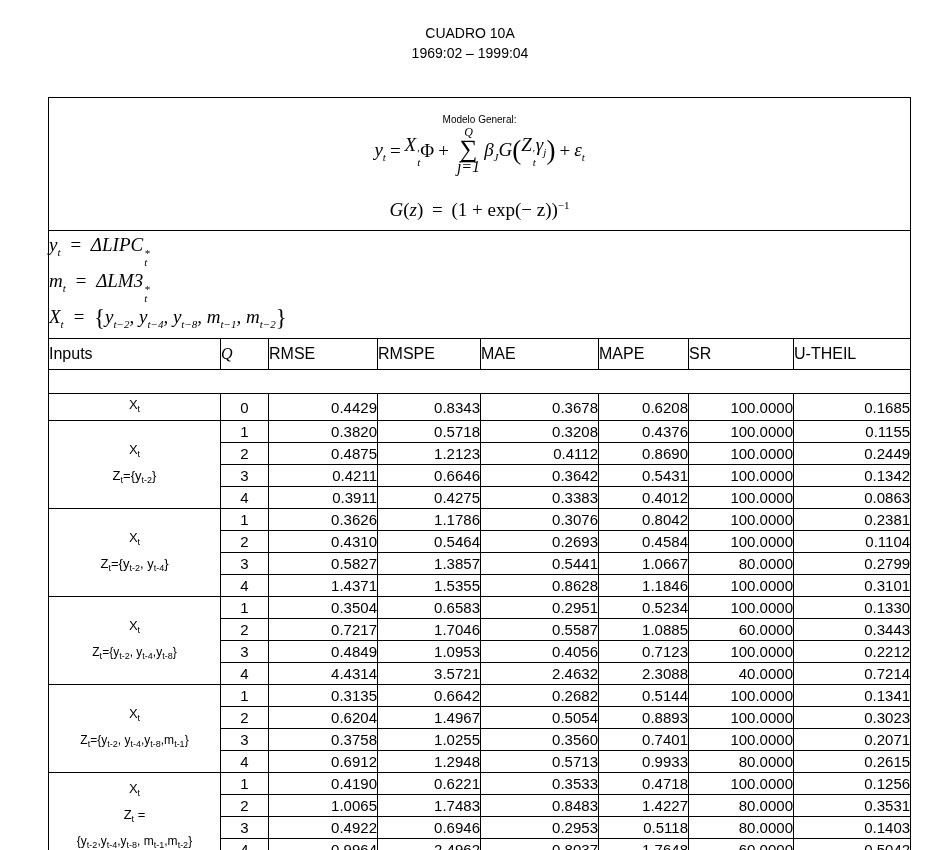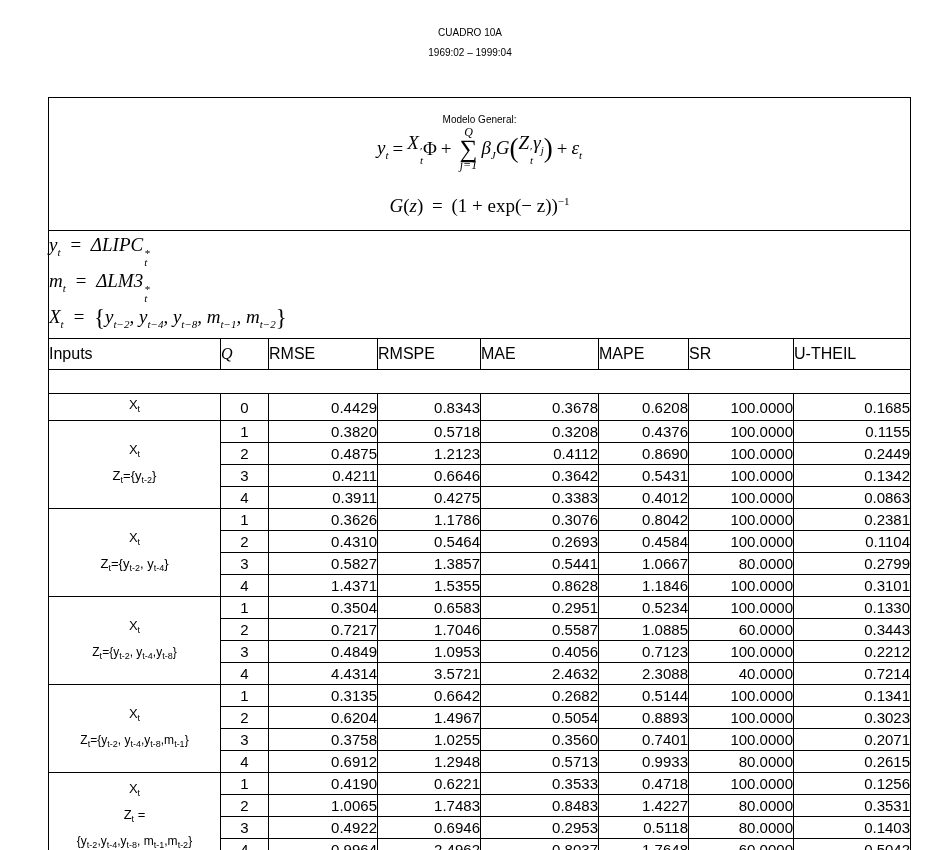--- a/index.html
+++ b/index.html
@@ -2,41 +2,41 @@
 <html><head>
 <meta charset="utf-8">
 <style>
   html,body { margin:0; padding:0; background:#fff; }
   .page {
     position:relative; width:940px; height:850px; background:#ffffff;
     font-family:"Liberation Sans", sans-serif; color:#000;
     overflow:hidden;
   }
   .title-block { position:absolute; top:23px; left:0; width:100%; text-align:center;
-    font-size:10px; line-height:20px; }
+    font-size:14px; line-height:20px; }
   table.main { position:absolute; left:48px; top:97px; width:862px;
     border-collapse:collapse; table-layout:fixed; }
   table.main td { padding:0; }
 
   
   .model-cell { border:1px solid #000; height:132px; vertical-align:top; text-align:center; }
   .model-heading { font-size:10px; margin-top:16px; }
   .eq { font-family:"Liberation Serif", serif; font-style:italic; font-size:19px; }
   .eq .up { font-style:normal; }
   .eq1-row { display:flex; justify-content:center; align-items:center; margin-top:1px; }
   .eq2-row { margin-top:24px; }
   .sub { font-size:11px; vertical-align:-5px; }
   .sup { font-size:11px; vertical-align:7px; font-style:normal; }
   .ss { display:inline-flex; flex-direction:column; line-height:9px; font-size:11px;
         vertical-align:-6px; text-align:left; margin-left:1px; }
   .sum-stack { display:inline-flex; flex-direction:column; align-items:center;
         line-height:1; margin:0 4px; }
   .sum-upper { font-size:12px; }
   .sum-symbol { font-size:25px; font-style:normal; line-height:0.85; }
-  .sum-lower { font-size:12px; }
+  .sum-lower { font-size:16px; }
   .bp { font-size:27px; font-style:normal; line-height:1; vertical-align:-4px; }
   .op { margin:0 4px; }
 
   
   .defs-cell { border:1px solid #000; height:88px; vertical-align:middle;
     text-align:left; padding-left:265px; }
   .def-line { font-family:"Liberation Serif", serif; font-style:italic;
     font-size:19px; line-height:28px; }
   .brace { font-size:23px; font-style:normal; vertical-align:-2px; }
   .dsub { font-size:11px; vertical-align:-5px; }

